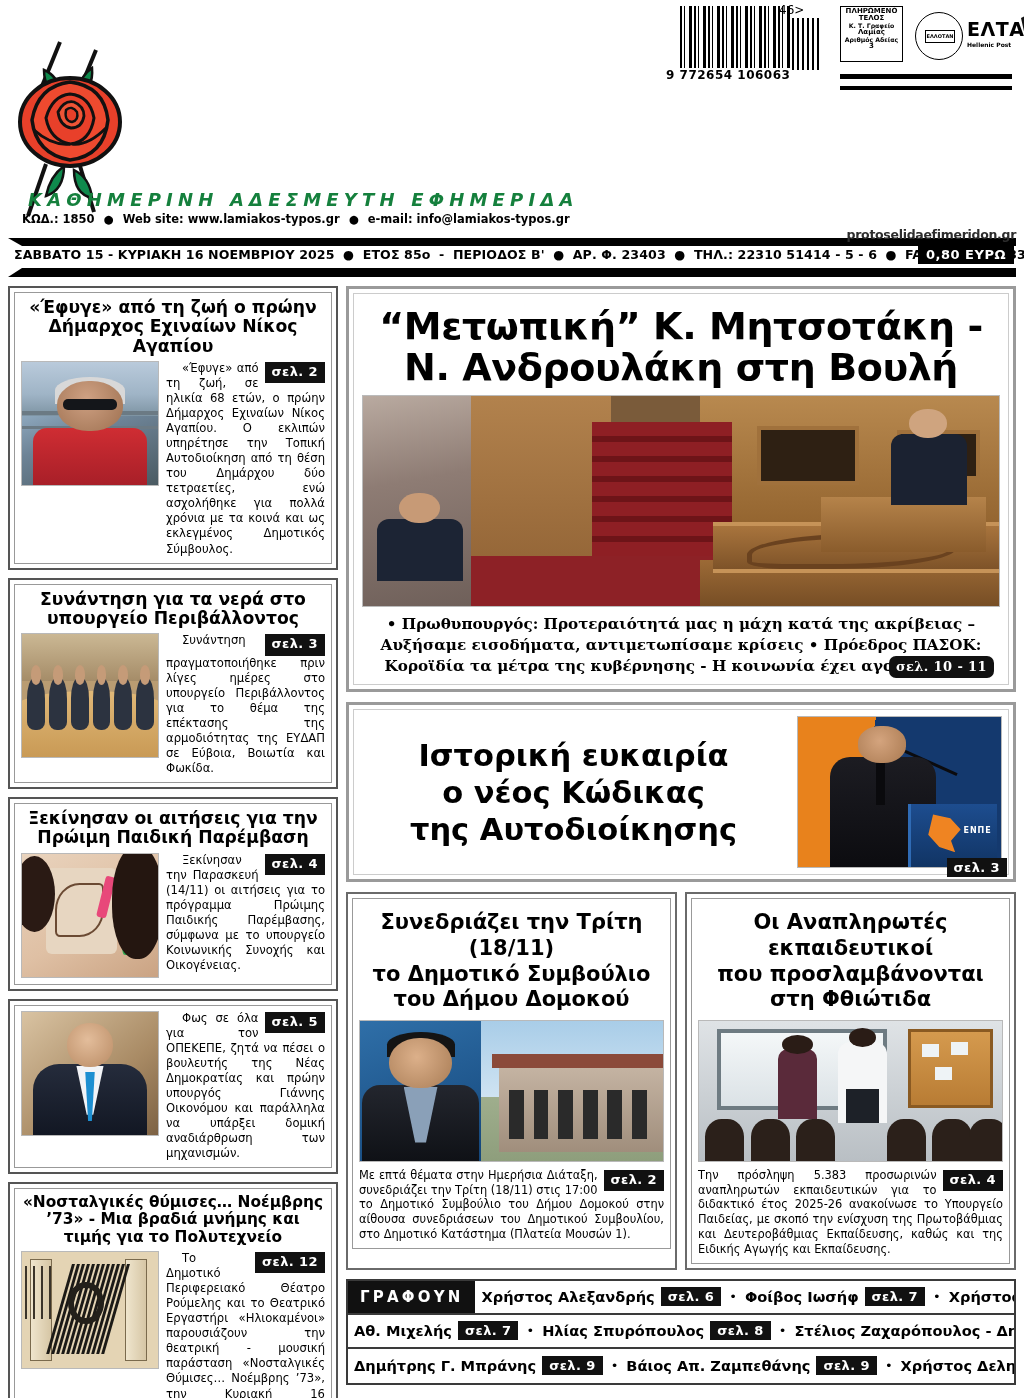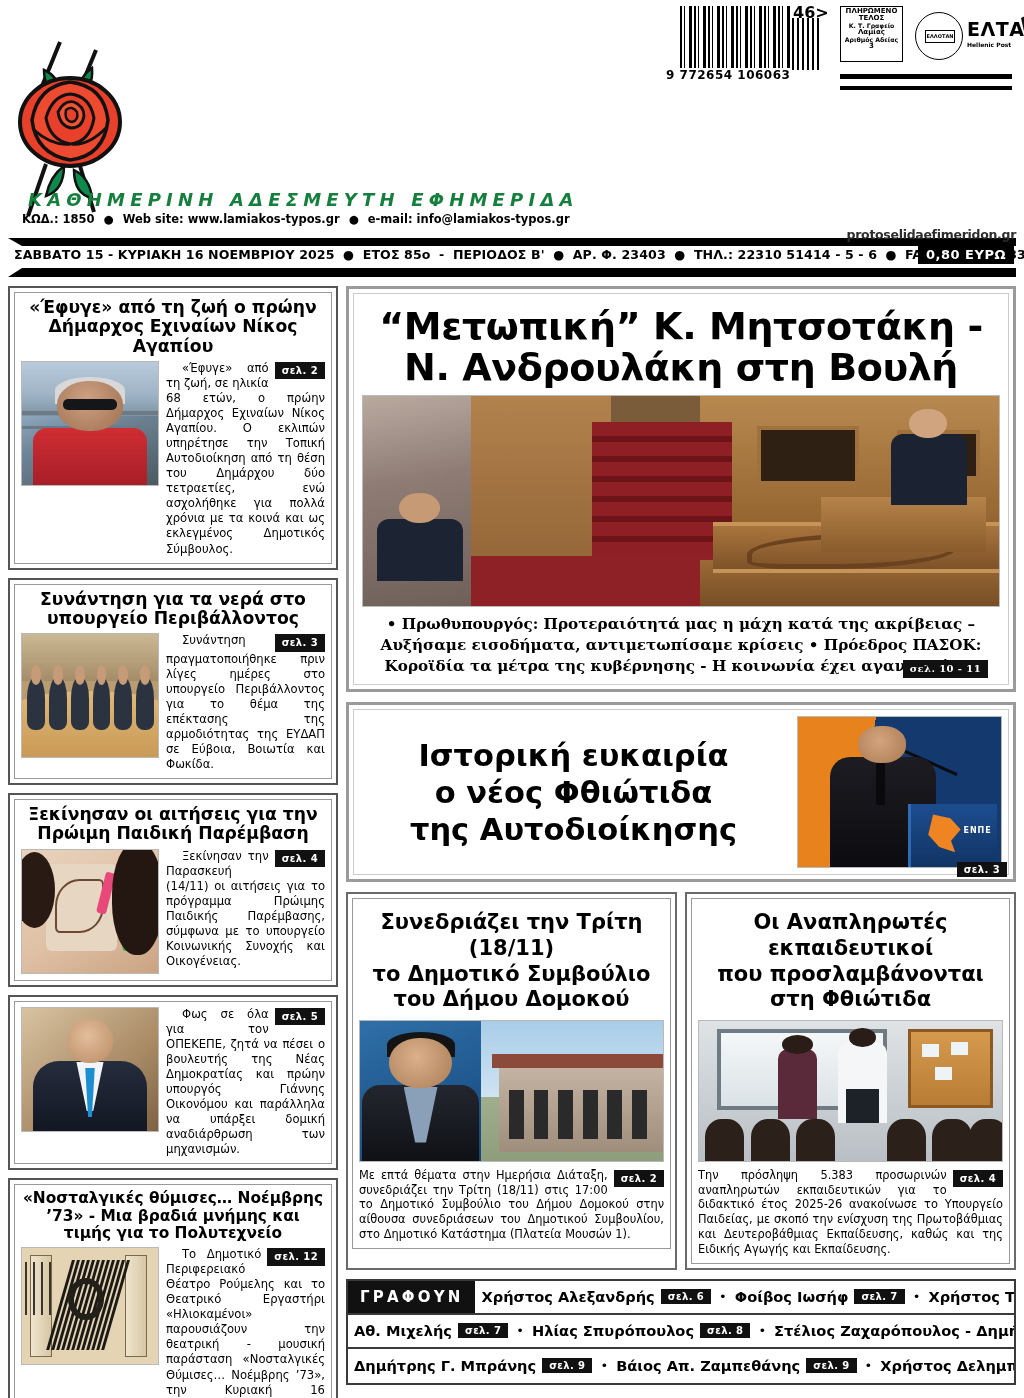--- a/index.html
+++ b/index.html
@@ -44,21 +44,21 @@
   }
   .contactline .bullet { color:#000; padding: 0 5px; }
 
   
   .topright { position: absolute; right: 6px; top: 4px; width: 356px; height: 92px; }
   .barcode { position:absolute; left: 18px; top: 2px; width: 112px; height: 62px;
              background: repeating-linear-gradient(90deg,#000 0 2px,#fff 2px 4px,#000 4px 5px,#fff 5px 9px,#000 9px 12px,#fff 12px 14px); }
   .barcode-num { position:absolute; left: 4px; top: 64px; font-size: 12px; font-weight:700; letter-spacing:0.5px; white-space:nowrap;}
   .barcode2 { position:absolute; left: 130px; top: 14px; width: 28px; height: 52px;
               background: repeating-linear-gradient(90deg,#000 0 2px,#fff 2px 5px,#000 5px 7px,#fff 7px 10px); }
-  .issuenum { position:absolute; left: 131px; top: -1px; font-size: 16px; font-weight:700; }
+  .issuenum { position:absolute; left: 117px; top: -1px; font-size: 12px; font-weight:400; }
   .postbox { position:absolute; left: 178px; top: 2px; width: 63px; height: 56px; border: 1.6px solid #000;
              text-align:center; line-height:1.06; padding-top:1px; }
   .postbox div { font-size: 6.2px; font-weight: 700; }
   .postbox .b { font-size: 7px; }
   .stamp { position:absolute; left: 253px; top: 8px; width: 48px; height: 48px;
            border: 1.6px solid #000; border-radius: 50%; }
   .stamp .inner { position:absolute; left:9px; top:17px; width:30px; height:13px; border:1.2px solid #000; }
   .stamp .inner span { font-size:5px; display:block; text-align:center; line-height:11px; font-weight:700;}
   .elta { position:absolute; left: 305px; top: 14px; }
   .elta .name { font-size: 19px; font-weight: 800; letter-spacing: 0.5px; }
@@ -88,42 +88,42 @@
   .rightcol { position: absolute; left: 346px; top: 0; width: 670px; }
 
   .card { border: 2px solid #555; background:#fff; margin-bottom: 8px; padding: 4px; }
   .card-inner { border: 1px solid #999; padding: 5px 6px 6px; position:relative; }
 
   .hl { font-weight: 800; color:#000; text-align:center; line-height: 1.12; }
 
   .lead { font-size: 11.6px; line-height: 1.30; text-align: justify; color:#000; }
   .lead .indent { display:inline-block; width: 16px; }
 
-  .pagebadge { display:inline-block; background:#111; color:#fff; font-size: 10px;
+  .pagebadge { display:inline-block; background:#111; color:#fff; font-size: 13px;
                font-weight: 700; padding: 2px 7px 2.5px; letter-spacing: 0.4px;
                vertical-align: middle; }
   .badge-float { float: right; margin: 1px 0 0 6px; }
 
   .thumb { border: 1px solid #b9b9b9; background:#ddd; position: relative; overflow:hidden; }
 
   
   .lc-head { font-size: 17.2px; margin-bottom: 5px; }
   .lc-body { display:flex; gap: 7px; }
   .lc-pic { flex: 0 0 138px; height: 125px; }
   .lc-text { flex: 1; }
 
   
   .lead-card { border: 3px solid #9a9a9a; padding: 4px; background:#fff; }
   .lead-inner { border: 1px solid #ccc; padding: 6px 8px 8px; }
   .lead-head { font-size: 38px; font-weight: 700; text-align:center; line-height:1.07;
                letter-spacing: -0.4px; margin: 6px 0 8px; }
   .lead-photo { width: 100%; height: 212px; position:relative; overflow:hidden; border:1px solid #bbb; }
   .lead-sub { font-size: 15.2px; line-height: 1.36; text-align: center; margin-top: 7px;
               font-family: "DejaVu Serif","Liberation Serif",serif; font-weight: 600; position:relative; }
-  .lead-sub .badge-abs { position:absolute; right: 12px; bottom: -2px; }
+  .lead-sub .badge-abs { position:absolute; right: 6px; bottom: -2px; border-radius: 7px; }
 
   
   .banner-card { border: 3px solid #9a9a9a; padding: 4px; background:#fff; margin-top: 10px; position:relative;}
   .banner-inner { border: 1px solid #ccc; padding: 6px; display:flex; gap: 10px; align-items:stretch; }
   .banner-head { flex: 1; font-size: 30.5px; font-weight: 800; text-align:center;
                  line-height: 1.22; align-self:center; }
   .banner-pic { flex: 0 0 205px; height: 152px; }
   .banner-badge { position:absolute; right: 6px; bottom: 2px; }
 
   
@@ -539,21 +539,21 @@
             <span>• Πρωθυπουργός: Προτεραιότητά μας η μάχη κατά της ακρίβειας – Αυξήσαμε εισοδήματα, αντιμετωπίσαμε κρίσεις • Πρόεδρος ΠΑΣΟΚ: Κοροϊδία τα μέτρα της κυβέρνησης - Η κοινωνία έχει αγανακτήσει</span>
             <span class="pagebadge badge-abs">σελ.  10 - 11</span>
           </div>
         </div>
       </div>
 
       <div class="banner-card">
         <div class="banner-inner">
           <div class="banner-head">
             <div>Ιστορική ευκαιρία</div>
-            <div>ο νέος Φθιώτιδα</div>
+            <div>ο νέος Κώδικας</div>
             <div>της Αυτοδιοίκησης</div>
           </div>
           <div class="thumb banner-pic">
             <div class="ph enpe-photo">
               <div class="mic"></div>
               <div class="man">
                   <div class="b"></div>
                   <div class="tie"></div>
                   <div class="h"></div>
                 </div>

